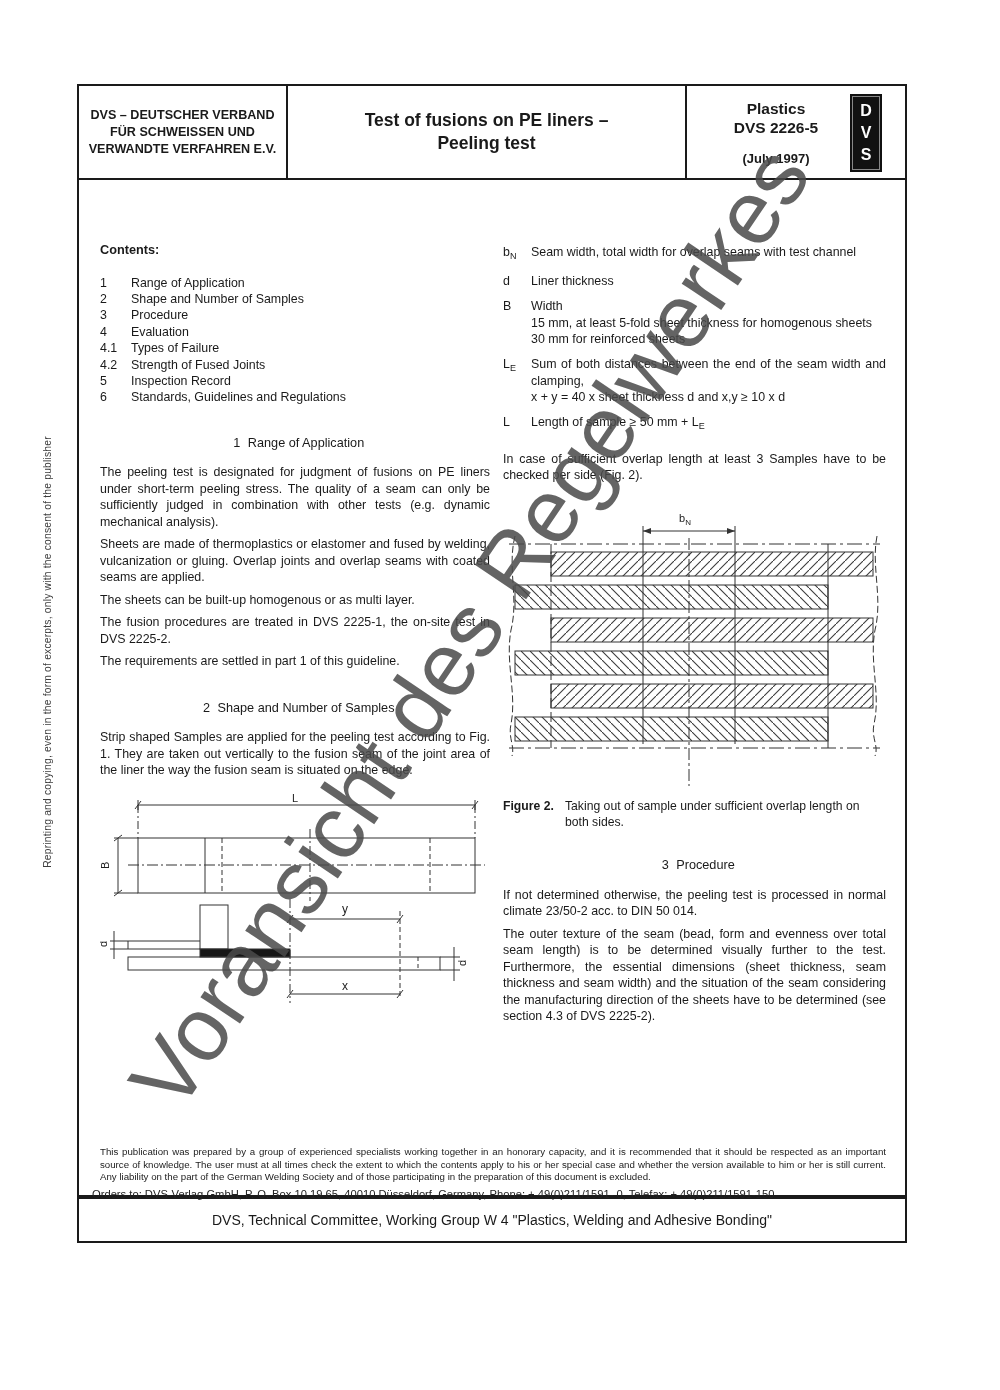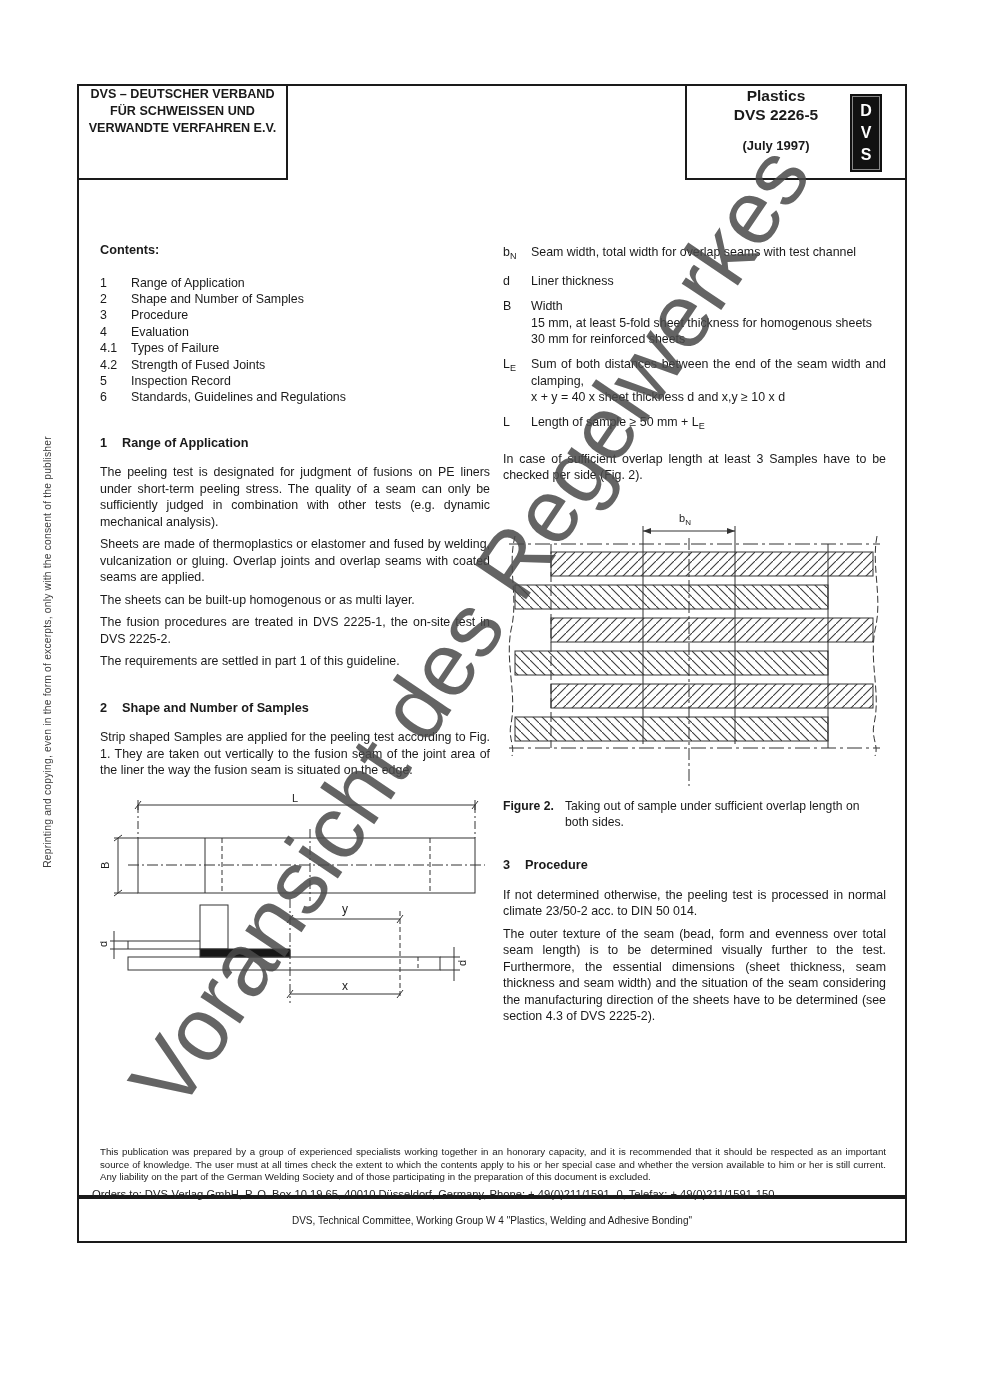--- a/index.html
+++ b/index.html
@@ -3,77 +3,81 @@
 <meta charset="utf-8">
 <style>
   * { margin:0; padding:0; box-sizing:border-box; }
   html,body { background:#ffffff; }
   .page {
     position:relative; width:1000px; height:1390px; background:#ffffff;
     font-family:"Liberation Sans", sans-serif; color:#1a1a1a; overflow:hidden;
   }
   
   .main-box { position:absolute; left:77px; top:84px; width:830px; height:1113px; border:2px solid #1a1a1a; }
-  .hdr-cell { position:absolute; top:84px; height:96px; border:2px solid #1a1a1a; display:flex; flex-direction:column; align-items:center; background:#fff; }
+  .hdr-cell { position:absolute; top:84px; height:96px; border:2px solid #1a1a1a; display:flex; flex-direction:column; justify-content:center; align-items:center; background:#fff; }
   .hdr-org  { left:77px; width:211px; }
   .hdr-org div { font-weight:bold; font-size:12.6px; line-height:17px; text-align:center; }
   .hdr-title { left:286px; width:401px; }
   .hdr-title div { font-weight:bold; font-size:17.5px; line-height:23px; text-align:center; }
   .hdr-dir { left:685px; width:222px; padding-right:40px; }
   .dir-l1, .dir-l2 { font-weight:bold; font-size:15.5px; line-height:19px; text-align:center; }
   .dir-date { font-weight:bold; font-size:13px; text-align:center; margin-top:14px; }
   .dvs-logo { position:absolute; left:850px; top:94px; width:32px; height:78px; background:#111; border:1px solid #111; outline:1px solid #888; outline-offset:-3px;
               display:flex; flex-direction:column; justify-content:center; align-items:center; }
   .dvs-logo span { color:#fff; font-weight:bold; font-size:16px; line-height:22px; }
   
   .side-note { position:absolute; left:47px; top:652px; transform:translate(-50%,-50%) rotate(-90deg); white-space:nowrap;
                font-size:10.3px; color:#3d3d3d; letter-spacing:0.2px; }
   
   .watermark { position:absolute; left:470px; top:628px; transform:translate(-50%,-50%) rotate(-56deg);
                white-space:nowrap; font-size:90px; color:#4a4a4a; opacity:0.85; z-index:60; pointer-events:none; }
   
   .col { position:absolute; font-size:12.4px; line-height:16.5px; text-align:justify; }
   .col-left  { left:100px; top:242px; width:390px; }
   .col-right { left:503px; top:244px; width:383px; }
-  .h-sec { font-weight:bold; font-size:12.7px; text-align:left; margin-bottom:13px; }
+  .h-sec { font-weight:normal; font-size:12.7px; text-align:center; margin-bottom:13px; }
   .h-sec .sec-num { display:inline-block; width:22px; }
   .para { margin-bottom:6px; }
   .toc-head { font-weight:bold; font-size:12.7px; text-align:left; margin-bottom:16px; }
   .toc-row { display:flex; text-align:left; line-height:16.4px; }
   .toc-num { width:31px; flex:none; }
   
   .def-row { display:flex; margin-bottom:8.5px; text-align:left; }
   .def-term { width:28px; flex:none; font-size:12.4px; }
   .def-term sub { font-size:9px; }
   .def-body { width:355px; text-align:justify; }
   .def-body sub { font-size:9px; }
   
   .figwrap { margin-top:14px; margin-bottom:6px; }
   .caption { display:flex; text-align:left; margin-top:0; }
   .cap-label { width:62px; flex:none; font-weight:bold; font-size:12.2px; }
   .cap-text { width:320px; font-size:12.2px; line-height:16px; }
   
   .disclaimer { position:absolute; left:100px; top:1146px; width:786px; font-size:9.7px; line-height:12.6px; text-align:justify; color:#222; }
   .committee-box { position:absolute; left:77px; top:1197px; width:830px; height:46px; border:2px solid #1a1a1a;
                    display:flex; align-items:center; justify-content:center; }
-  .committee-box div { font-size:10px; }
+  .committee-box div { font-size:14px; }
   .orders { position:absolute; left:92px; top:1188px; font-size:11.2px; color:#222; }
   svg text { font-family:"Liberation Sans", sans-serif; fill:#222; }
 </style>
 </head>
 <body>
 
 <div class="page">
 
   <div class="main-box"></div>
 
   <div class="hdr-cell hdr-org">
     <div>DVS – DEUTSCHER VERBAND</div>
     <div>FÜR SCHWEISSEN UND</div>
     <div>VERWANDTE VERFAHREN E.V.</div>
+  </div>
+  <div class="hdr-cell hdr-title">
+    <div>Test of fusions on PE liners –</div>
+    <div>Peeling test</div>
   </div>
   <div class="hdr-cell hdr-dir">
     <div class="dir-l1">Plastics</div>
     <div class="dir-l2">DVS 2226-5</div>
     <div class="dir-date">(July 1997)</div>
   </div>
   <div class="dvs-logo">
     <span>D</span>
     <span>V</span>
     <span>S</span>

